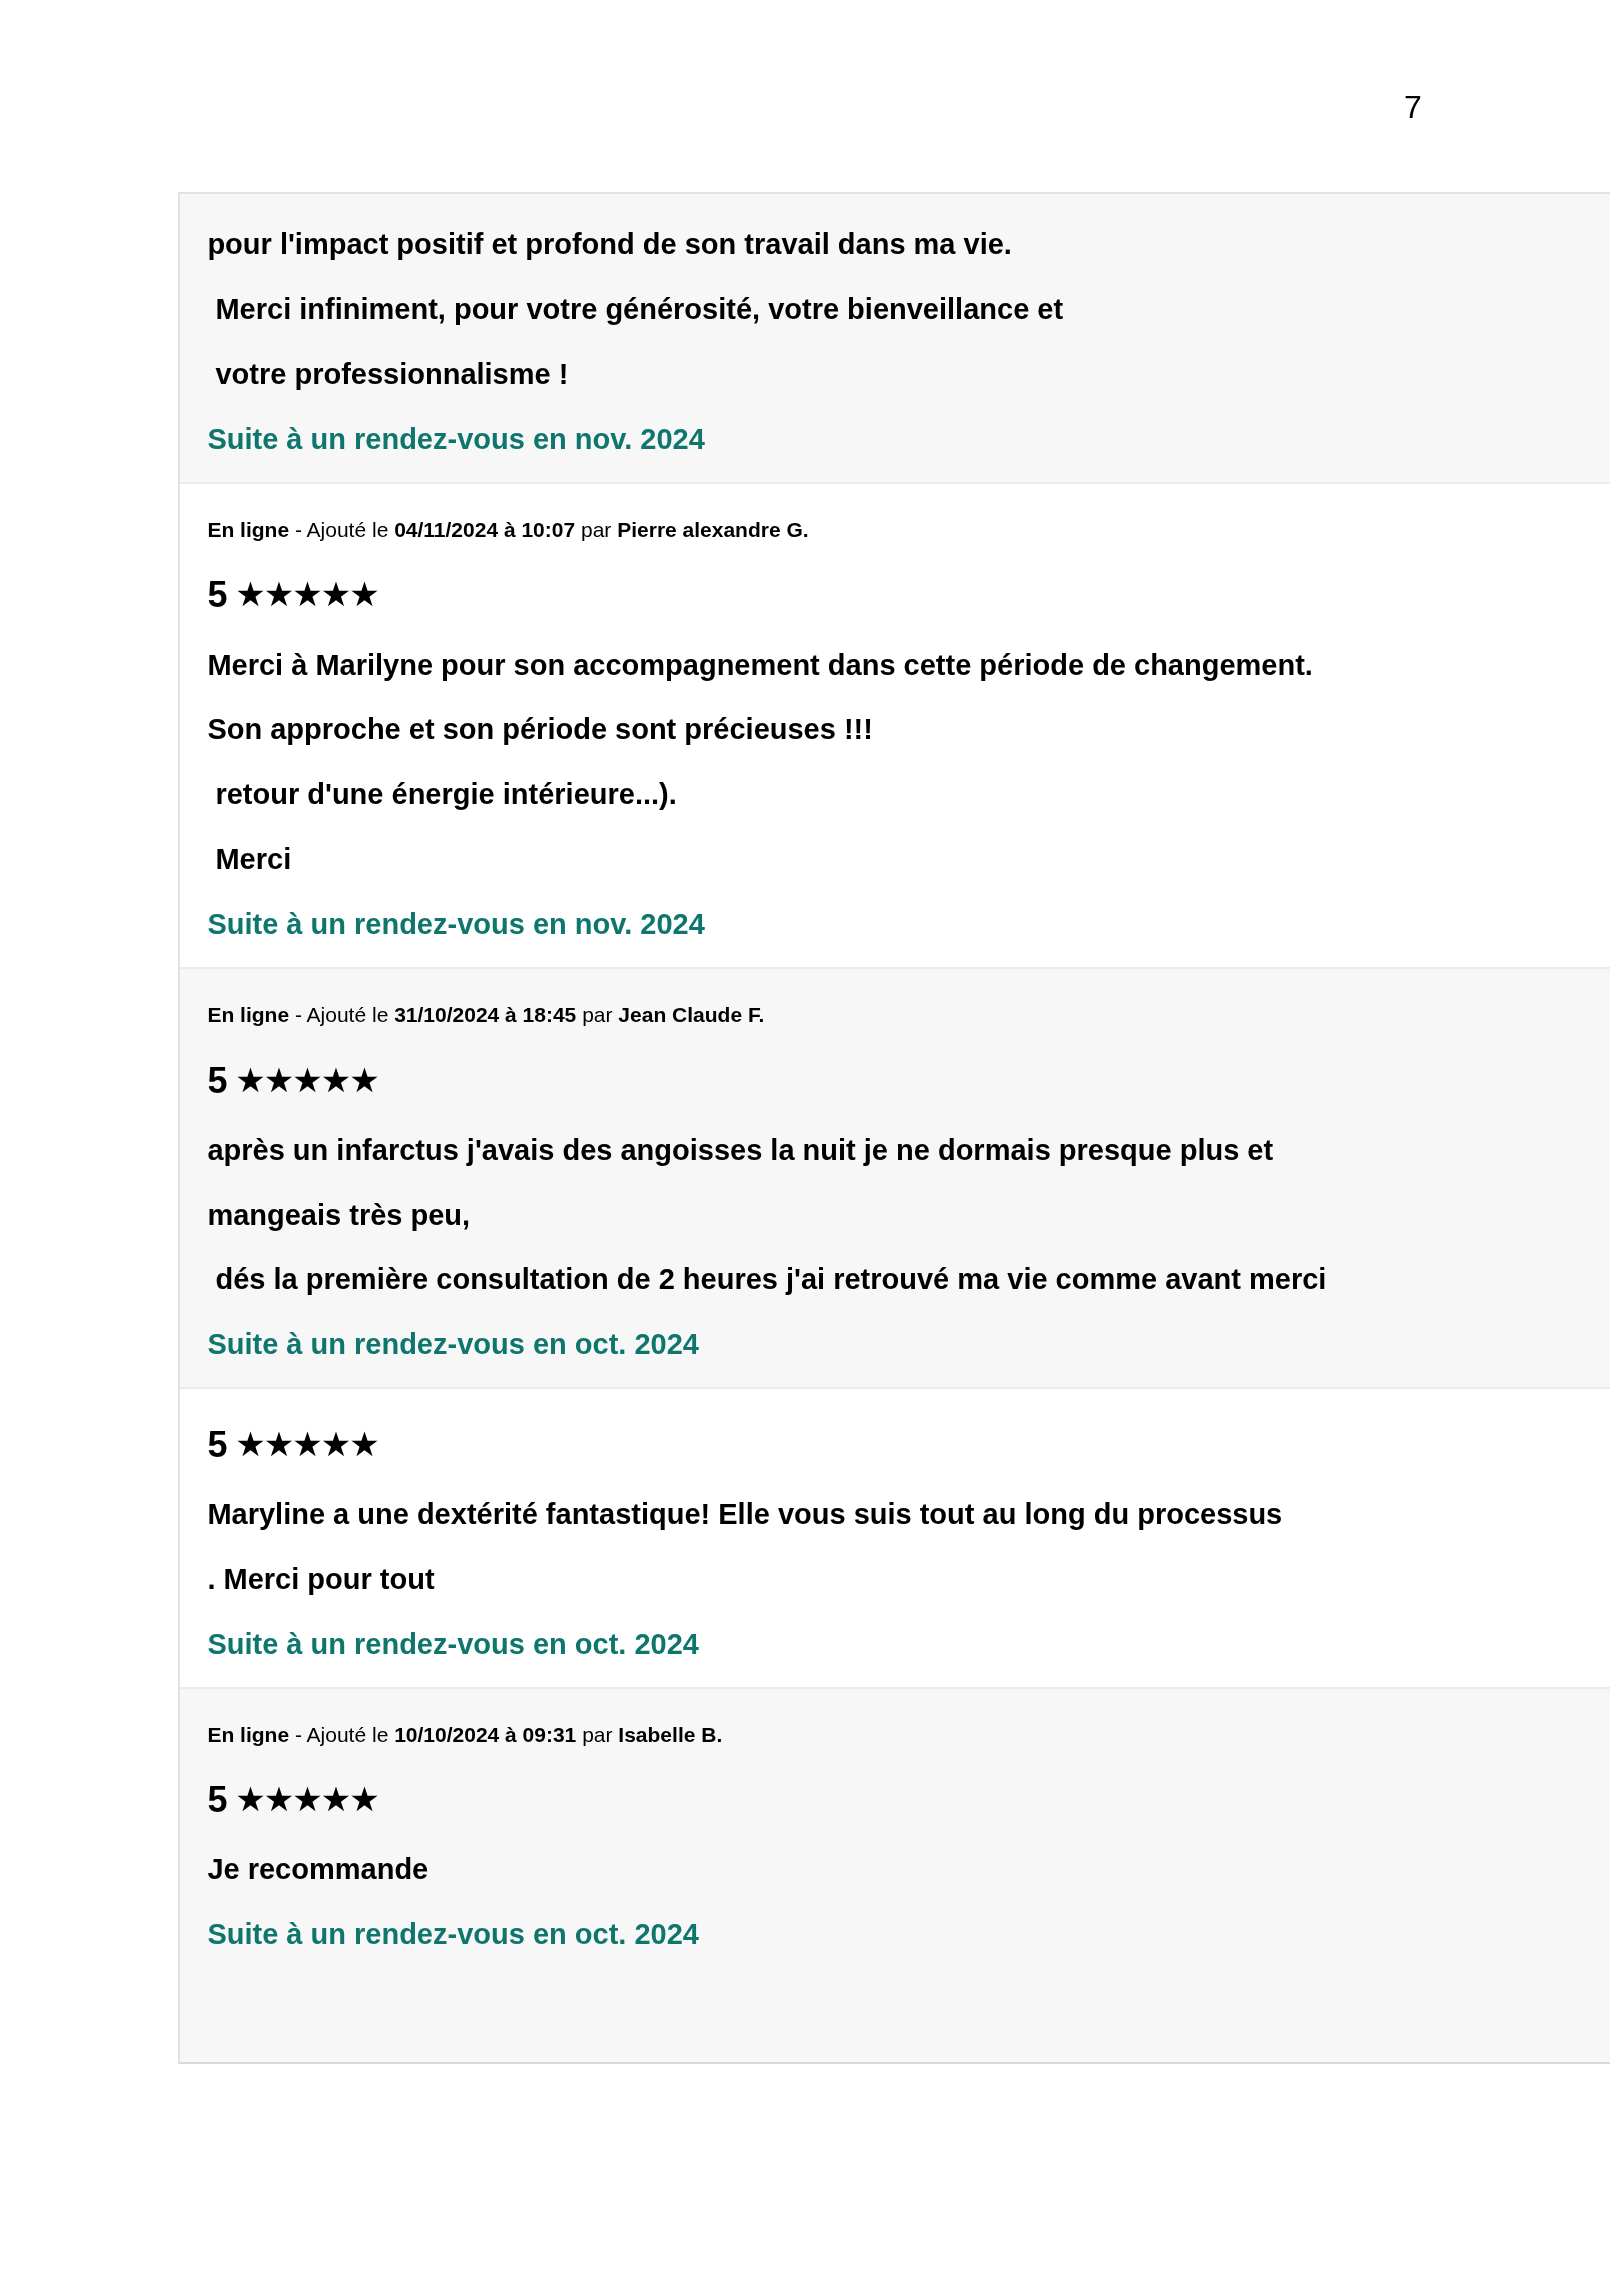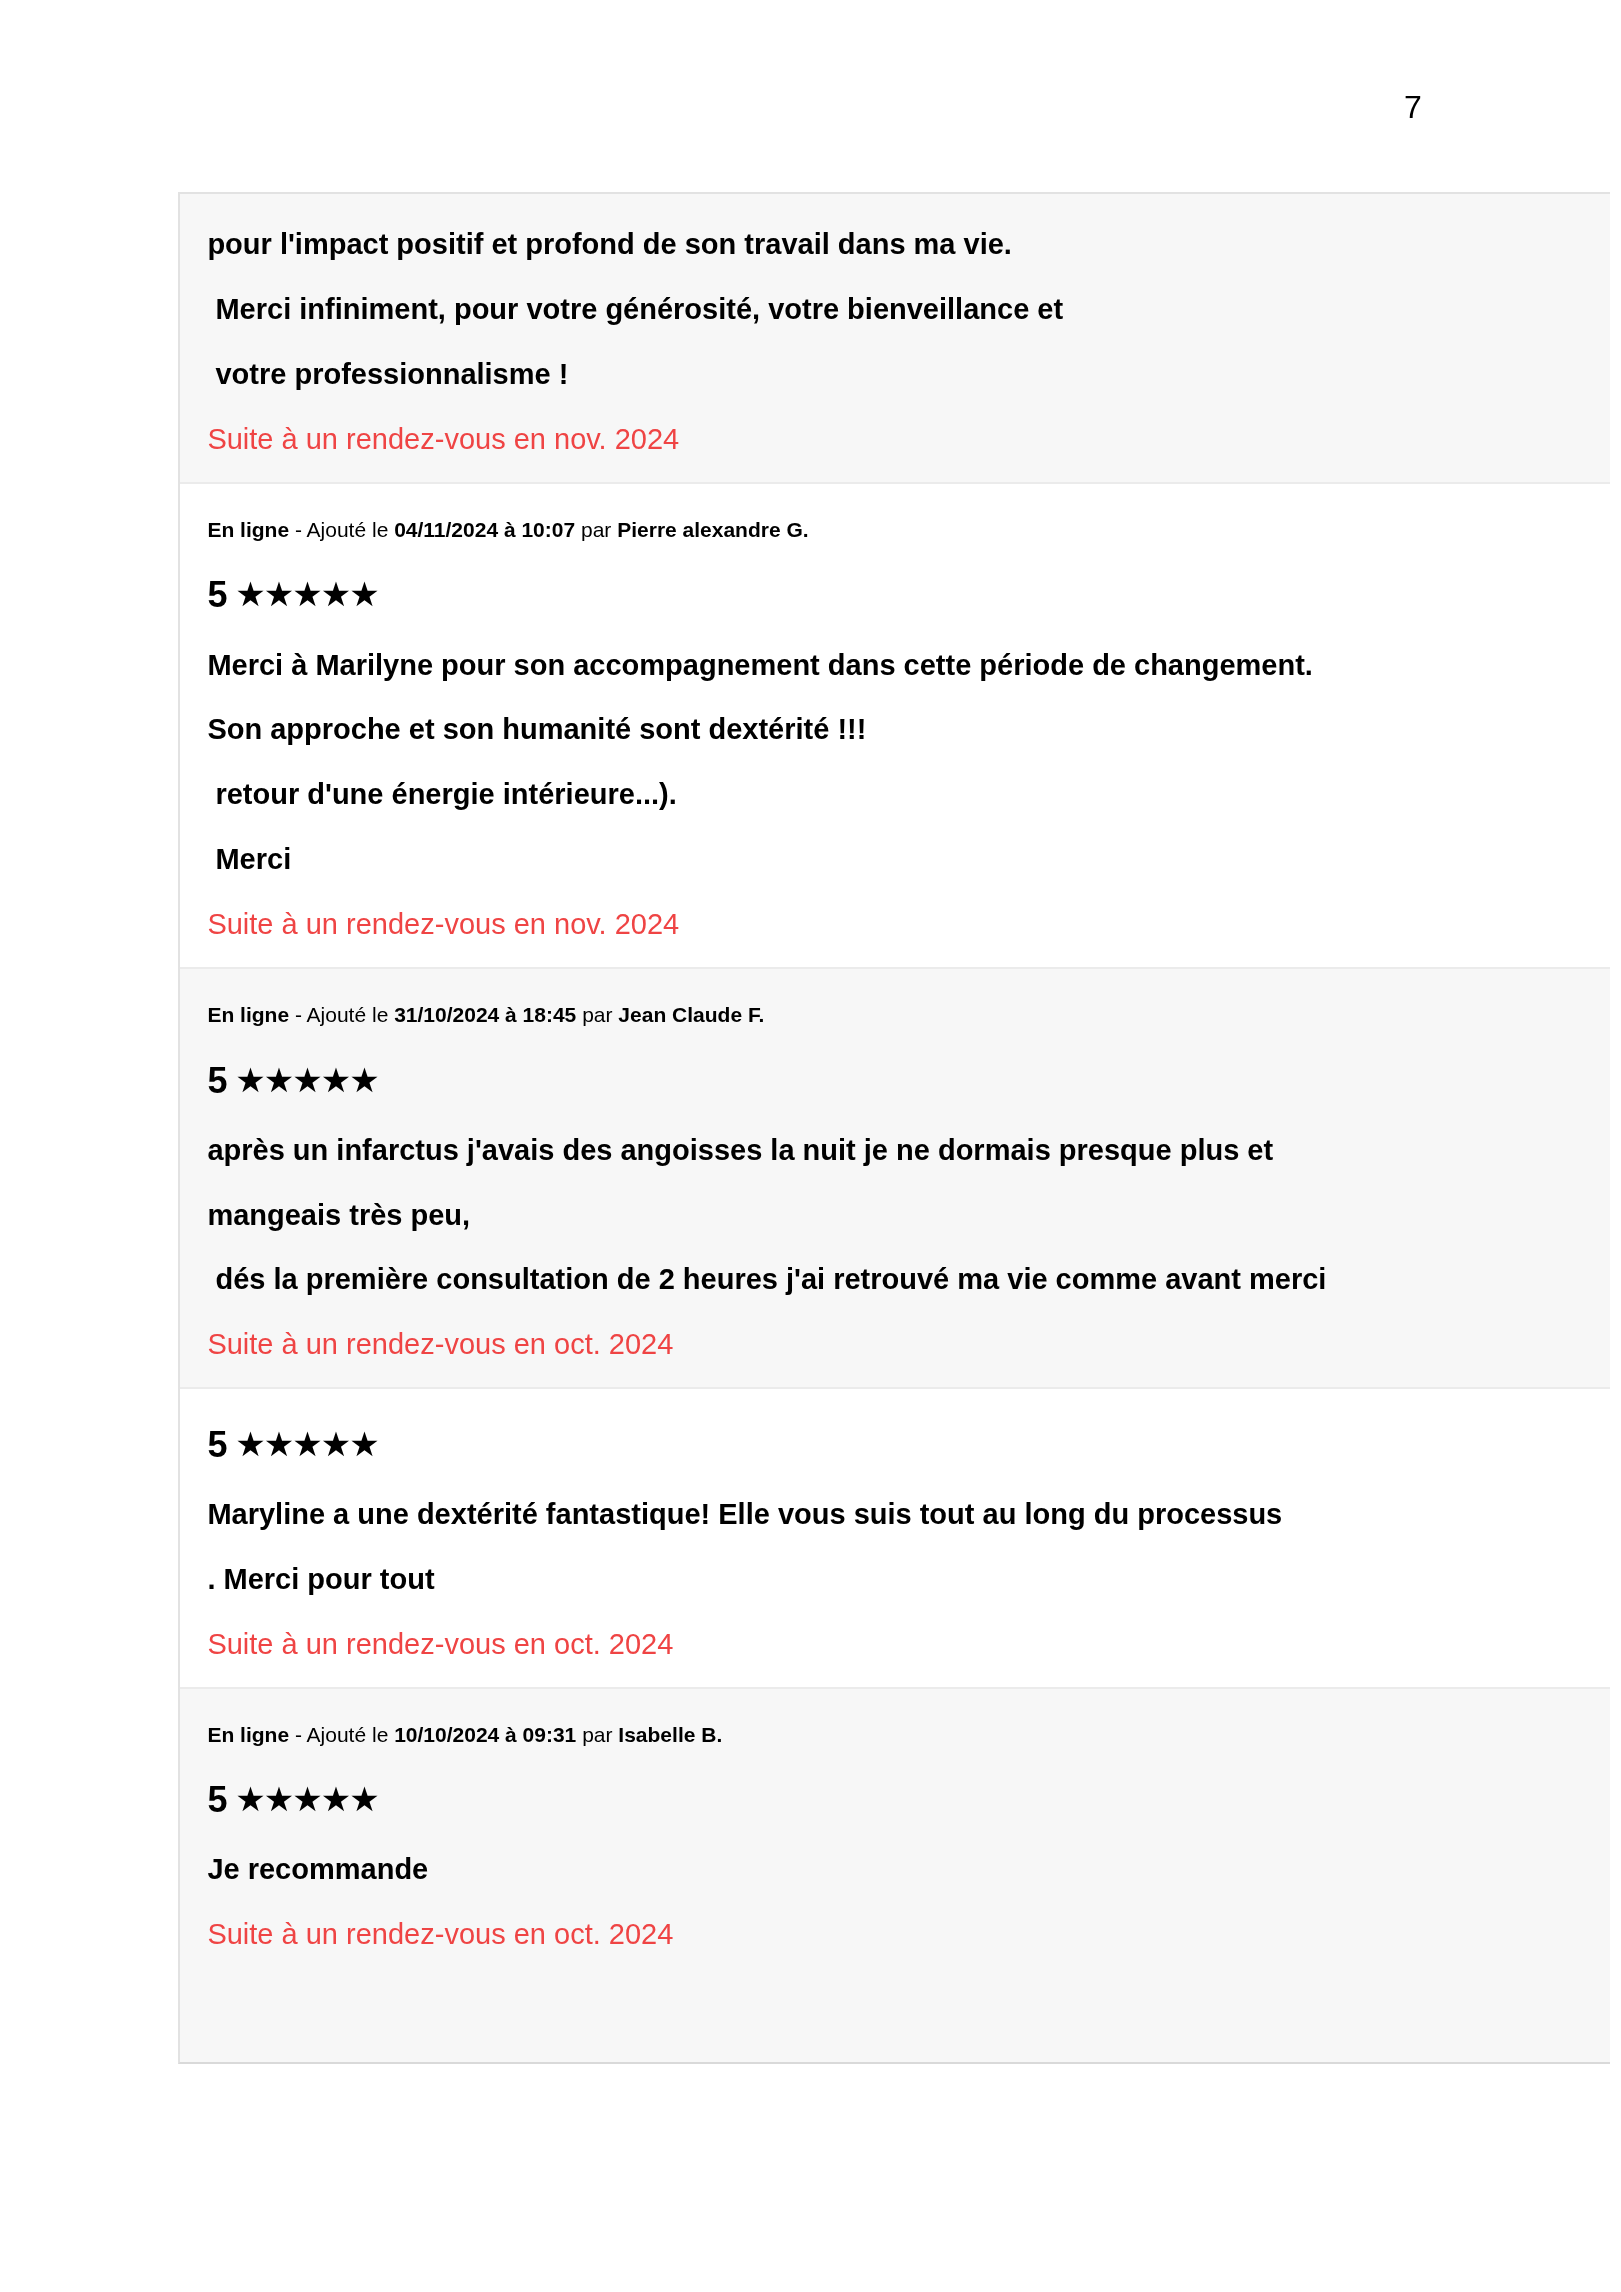--- a/index.html
+++ b/index.html
@@ -68,22 +68,22 @@
   }
   .line {
     font-size: 29px;
     font-weight: bold;
     line-height: 1.2;
     margin: 0 0 30px 0;
     white-space: pre-wrap;
   }
   .footer-note {
     font-size: 29px;
-    font-weight: normal;
-    color: #ef4444;
+    font-weight: bold;
+    color: #0f766e;
     line-height: 1.2;
     margin: 0 0 11.8px 0;
     white-space: pre-wrap;
   }
   .review.last { padding-bottom: 98px; }
 </style>
 </head>
 <body>
 
 <div class="page">
@@ -96,21 +96,21 @@
       <p class="line">pour l'impact positif et profond de son travail dans ma vie.</p>
       <p class="line"> Merci infiniment, pour votre générosité, votre bienveillance et</p>
       <p class="line"> votre professionnalisme !</p>
       <p class="footer-note">Suite à un rendez-vous en nov. 2024</p>
     </section>
 
     <section class="review row-white">
       <p class="hdr"><b>En ligne</b><span> - Ajouté le </span><b>04/11/2024 à 10:07</b><span> par </span><b>Pierre alexandre G.</b></p>
       <p class="stars"><span class="score">5</span><span class="star-glyphs">★★★★★</span></p>
       <p class="line">Merci à Marilyne pour son accompagnement dans cette période de changement.</p>
-      <p class="line">Son approche et son humanité sont dextérité !!!</p>
+      <p class="line">Son approche et son période sont précieuses !!!</p>
       <p class="line"> retour d'une énergie intérieure...).</p>
       <p class="line"> Merci</p>
       <p class="footer-note">Suite à un rendez-vous en nov. 2024</p>
     </section>
 
     <section class="review row-gray">
       <p class="hdr"><b>En ligne</b><span> - Ajouté le </span><b>31/10/2024 à 18:45</b><span> par </span><b>Jean Claude F.</b></p>
       <p class="stars"><span class="score">5</span><span class="star-glyphs">★★★★★</span></p>
       <p class="line">après un infarctus j'avais des angoisses la nuit je ne dormais presque plus et</p>
       <p class="line">mangeais très peu,</p>

